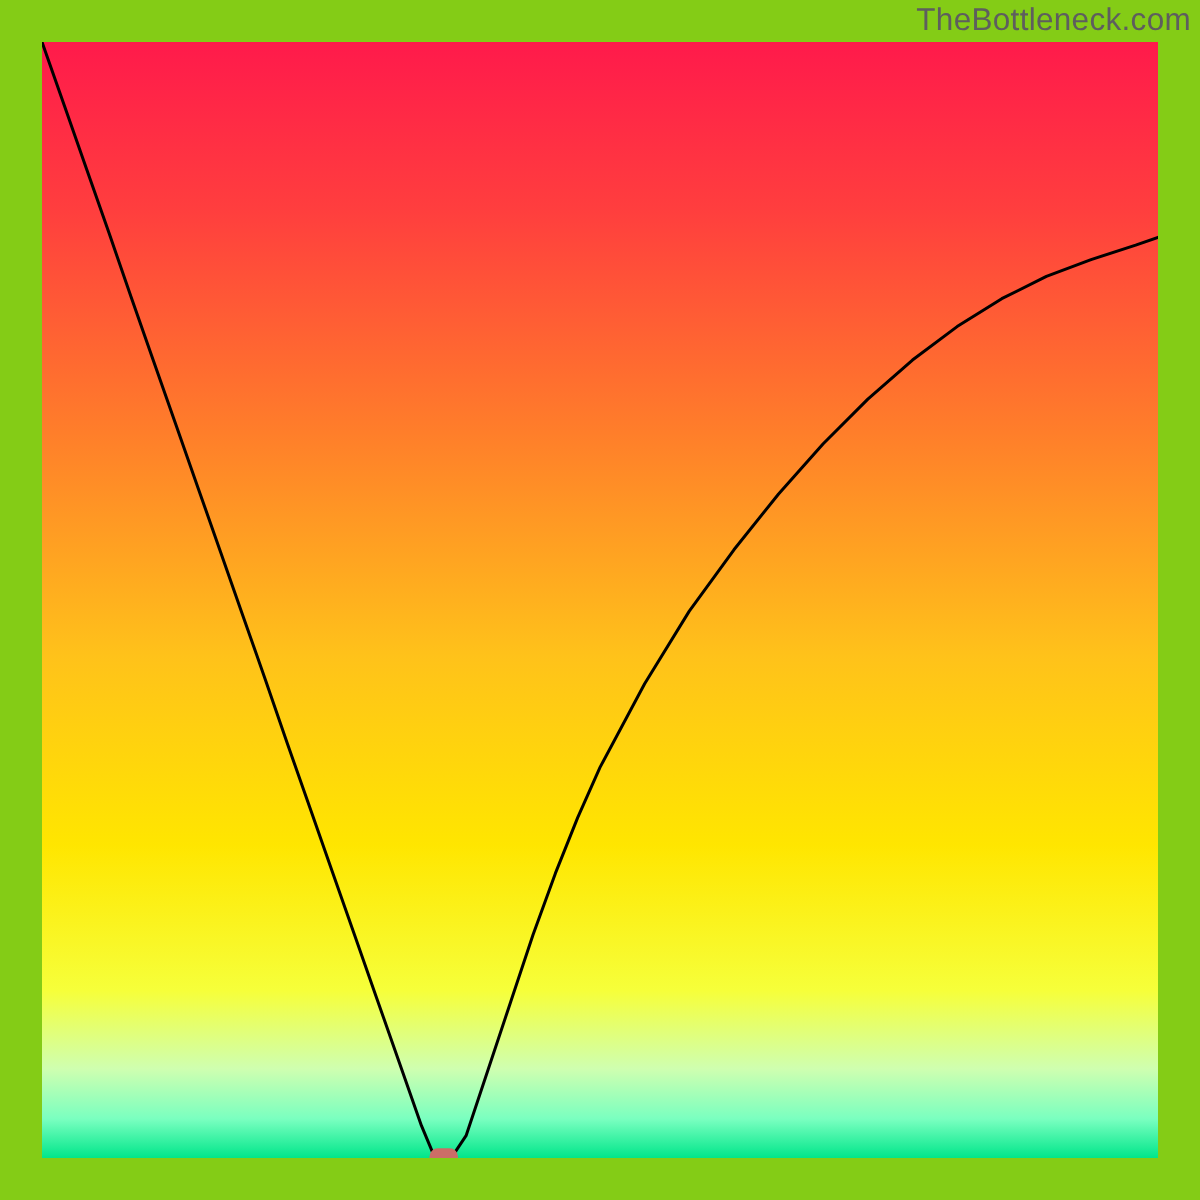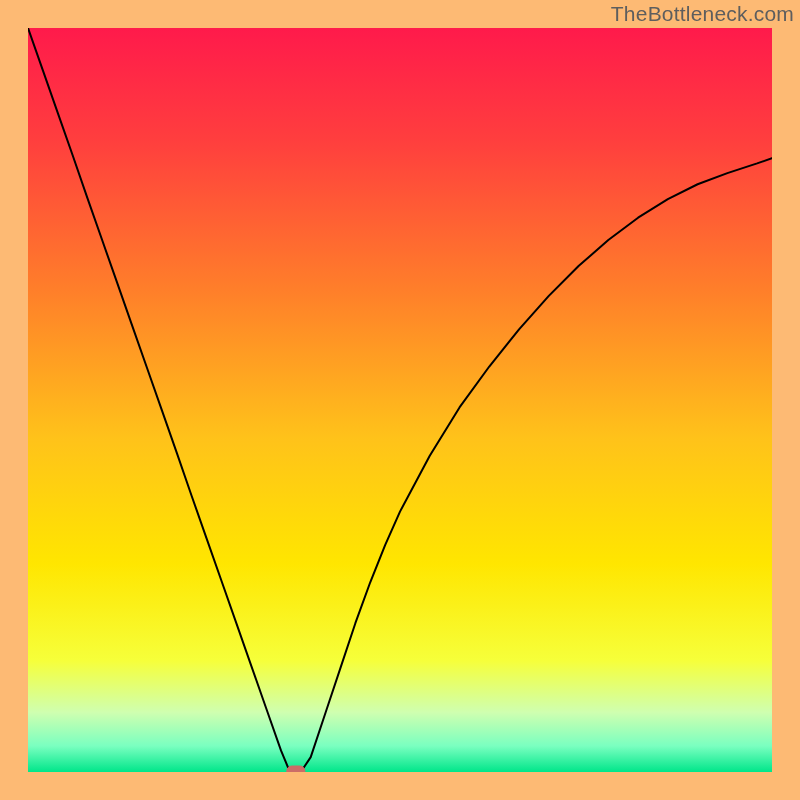--- a/index.html
+++ b/index.html
@@ -8,21 +8,21 @@
     width: 800px;
     height: 800px;
     background: #000;
     font-family: Arial, Helvetica, sans-serif;
     overflow: hidden;
   }
   .frame {
     position: relative;
     width: 800px;
     height: 800px;
-    background: #fdba74;
+    background: #84cc16;
   }
   .watermark {
     position: absolute;
     top: 2px;
     right: 6px;
     color: #5e5e5e;
     font-size: 21px;
     font-weight: 500;
     letter-spacing: 0.2px;
     z-index: 10;

